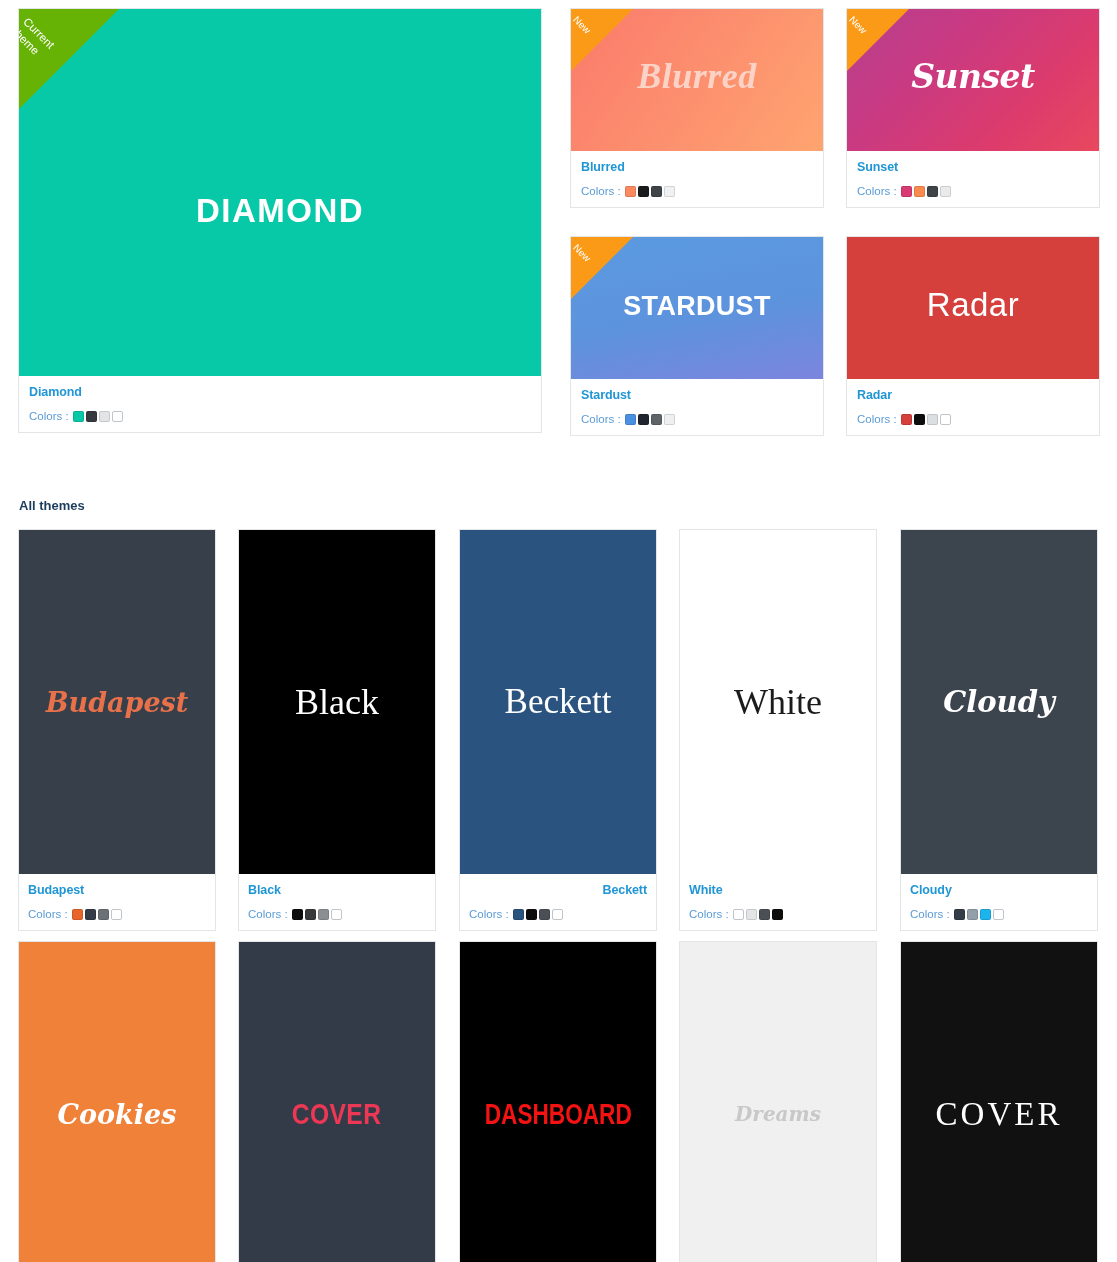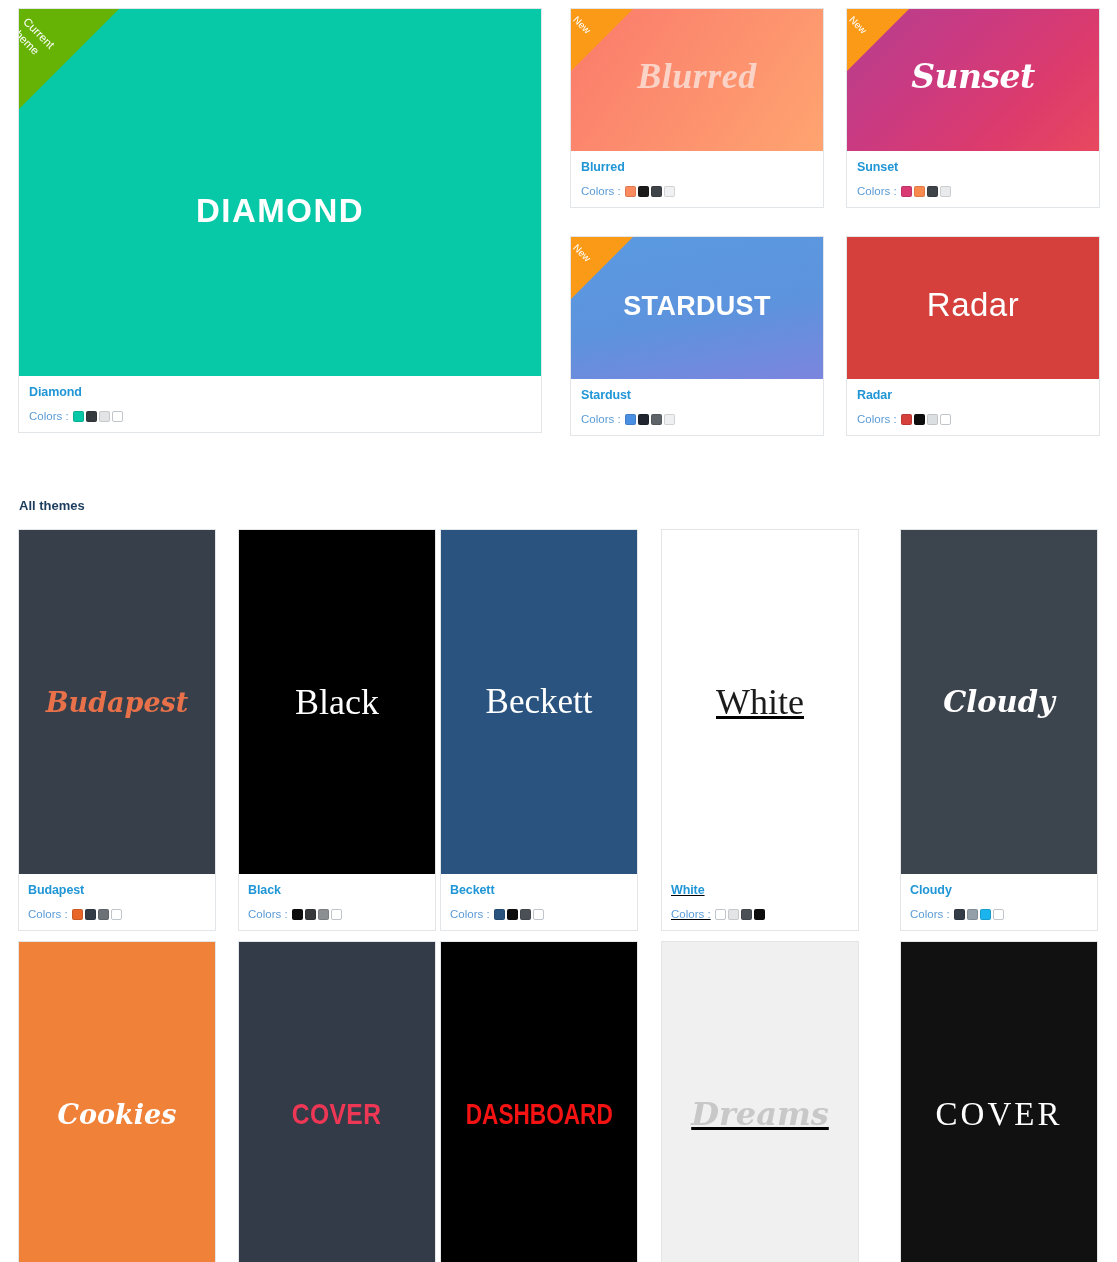--- a/index.html
+++ b/index.html
@@ -191,22 +191,22 @@
     height: 344px;
   }
   .tcard .card-title-art {
     white-space: nowrap;
   }
   .tcard .card-foot { padding: 9px 9px 10px 9px; }
 
   
   .col0 { left: 0px; }
   .col1 { left: 220px; }
-  .col2 { left: 422px; }
-  .col3 { left: 643px; text-decoration: underline; }
+  .col2 { left: 441px; text-align: right; }
+  .col3 { left: 661px; }
   .col4 { left: 882px; }
 
   
   .art-budapest {
     font-family: "DejaVu Serif", serif;
     font-style: italic; font-weight: bold;
     font-size: 27px; color: #e8714a; letter-spacing: 0px;
   }
   .art-black {
     font-family: "Liberation Serif", serif;
@@ -234,21 +234,21 @@
     font-size: 30px; font-weight: bold; color: #ee3755;
     letter-spacing: 0.5px; transform: scaleX(0.82);
   }
   .art-dashboard {
     font-size: 29px; font-weight: bold; color: #f41212;
     letter-spacing: 0px; transform: scaleX(0.78);
   }
   .art-dreams {
     font-family: "DejaVu Serif", serif;
     font-style: italic; font-weight: bold;
-    font-size: 32px; color: #c8c8c8;
+    font-size: 20px; color: #c8c8c8;
   }
   .art-easy {
     font-family: "Liberation Serif", serif;
     font-size: 33px; color: #ffffff; letter-spacing: 3px;
   }
 </style>
 </head>
 <body>
 
 <div class="featured">

